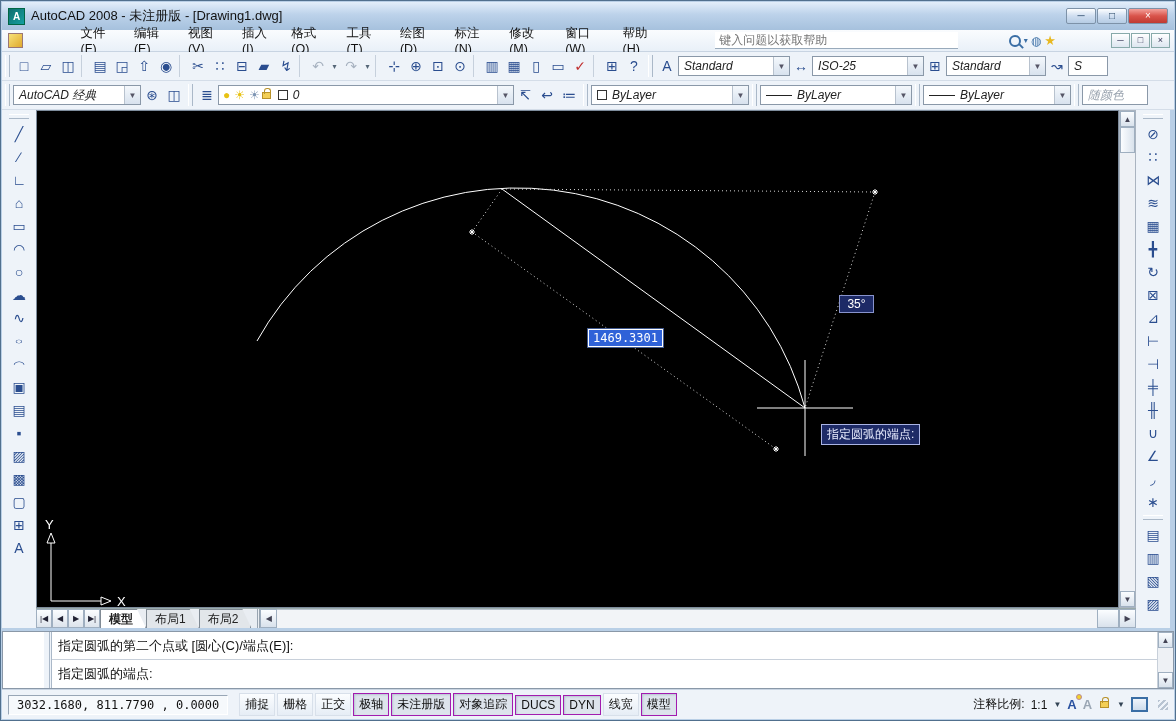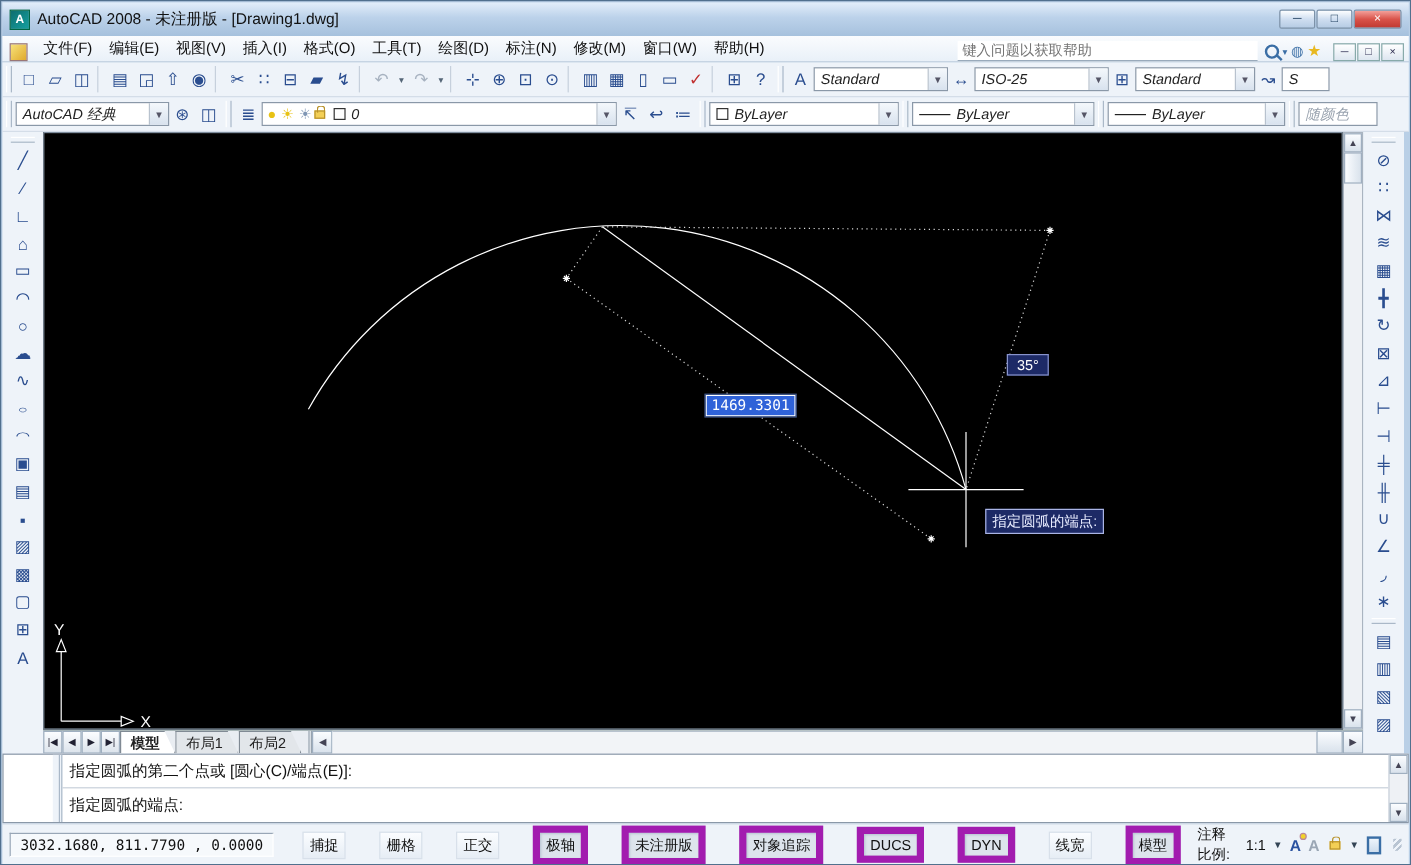--- a/index.html
+++ b/index.html
@@ -9,21 +9,21 @@
 
   
   .titlebar { height:28px; background:linear-gradient(#e3eefa,#bcd2ea 45%,#a6c1dd); display:flex; align-items:center; padding:0 6px; flex:0 0 auto; }
   .app-icon { width:17px; height:17px; background:linear-gradient(135deg,#0e6e6e,#15a0a0); border:1px solid #064; color:#fff; font-size:10px; font-weight:bold; display:flex; align-items:center; justify-content:center; margin-right:6px; }
   .title-text { font-size:13px; color:#111; }
   .win-controls { margin-left:auto; display:flex; gap:1px; }
   .wc-btn { width:30px; height:16px; font-size:10px; line-height:14px; text-align:center; color:#204060; background:linear-gradient(#fdfeff,#cfdef0 50%,#b6cce4); border:1px solid #7d92a8; border-radius:2px; }
   .wc-btn.close { background:linear-gradient(#f4a19b,#d9534a 50%,#c03a32); color:#fff; width:40px; }
 
   
-  .menubar { height:22px; background:linear-gradient(#fafcfe,#e9f0f8); display:flex; align-items:flex-end; padding:0 4px; flex:0 0 auto; border-bottom:1px solid #c8d4e2; }
+  .menubar { height:22px; background:linear-gradient(#fafcfe,#e9f0f8); display:flex; align-items:center; padding:0 4px; flex:0 0 auto; border-bottom:1px solid #c8d4e2;gap:45px; }
   .mdi-icon { width:15px; height:15px; background:linear-gradient(135deg,#f7e27a,#e0a92c); border:1px solid #977; margin:0 6px 0 2px; }
   .menu-item { font-size:12.5px; color:#111; padding:2px 7px; }
   .help-search { margin-left:auto; width:250px; height:17px; border:none; border-bottom:1px solid #9ab; background:#fff; font-size:12px; color:#666; padding:0 4px; }
   .menu-tools { display:flex; align-items:center; gap:3px; margin:0 6px; }
   .magnifier { width:12px; height:12px; border:2px solid #3a6ea5; border-radius:50%; position:relative; }
   .magnifier::after { content:''; position:absolute; width:6px; height:2px; background:#3a6ea5; transform:rotate(45deg); right:-5px; bottom:-2px; }
   .mini-glyph { font-size:12px; color:#3a6ea5; }
   .star { color:#e8b820; font-size:13px; }
   .mdi-controls { display:flex; gap:1px; margin-left:4px; }
   .mdi-btn { width:19px; height:15px; font-size:9px; line-height:13px; text-align:center; background:linear-gradient(#fff,#dde6f0); border:1px solid #8aa; color:#335; }
@@ -81,22 +81,22 @@
   .cmd { flex:0 0 58px; background:#fff; border:1px solid #8a98a8; display:flex;padding-left:41px; }
   .cmd-grip { width:8px; border-right:3px double #aab8c8; background:#eef3f9; }
   .cmd-lines { flex:1; font-family:"DejaVu Sans Mono","Liberation Mono",monospace; font-size:13px; color:#111; }
   .cmd-line1 { height:50%; display:flex; align-items:center; padding:0 6px; border-bottom:1px solid #c8d0da; }
   .cmd-line2 { height:50%; display:flex; align-items:center; padding:0 6px; }
   .cmd-scroll { width:16px; display:flex; flex-direction:column; border-left:1px solid #c8d0da; background:#eef1f5; }
 
   
   .statusbar { flex:1; background:#eef3f9; display:flex; align-items:center; padding:0 6px; border-top:1px solid #c8d4e2; }
   .coords { font-family:"DejaVu Sans Mono","Liberation Mono",monospace; font-size:12px; color:#111; background:#f6f9fc; border:1px solid #98a6b6; border-right-color:#fff; border-bottom-color:#fff; padding:2px 8px; margin-right:10px; white-space:nowrap; }
-  .sb-toggle { font-size:12px; color:#111; padding:2px 5px; margin:0 14px; border:1px solid #d8e0ea; background:linear-gradient(#fbfdff,#e6edf5); white-space:nowrap; }
-  .sb-toggle.on { border:6px solid #a21caf; background:#dde4ec; box-shadow:inset 1px 1px 2px #b8c4d2; }
+  .sb-toggle { font-size:12px; color:#111; padding:2px 5px; margin:0 1px; border:1px solid #d8e0ea; background:linear-gradient(#fbfdff,#e6edf5); white-space:nowrap; }
+  .sb-toggle.on { border:1px solid #a21caf; background:#dde4ec; box-shadow:inset 1px 1px 2px #b8c4d2; }
   .sb-right { margin-left:auto; display:flex; align-items:center; gap:6px; }
   .sb-label { font-size:12px; color:#111; }
   .sb-dd { font-size:8px; color:#345; }
   .ann-icon { font-size:13px; font-weight:bold; color:#2a52a0; position:relative; }
   .ann-icon .bulb { position:absolute; top:-3px; right:-5px; width:6px; height:6px; border-radius:50%; background:#f2d229; border:1px solid #b89; }
   .ann-icon.gray { color:#9aa6b4; }
   .clean-screen { width:17px; height:15px; border:2px solid #3a6ea5; background:linear-gradient(#eef4fb,#cddcec); }
   .sb-grip { width:10px; height:10px; margin-left:4px; background:
     repeating-linear-gradient(135deg,#b8c4d2 0 2px,transparent 2px 4px); }
 </style>

